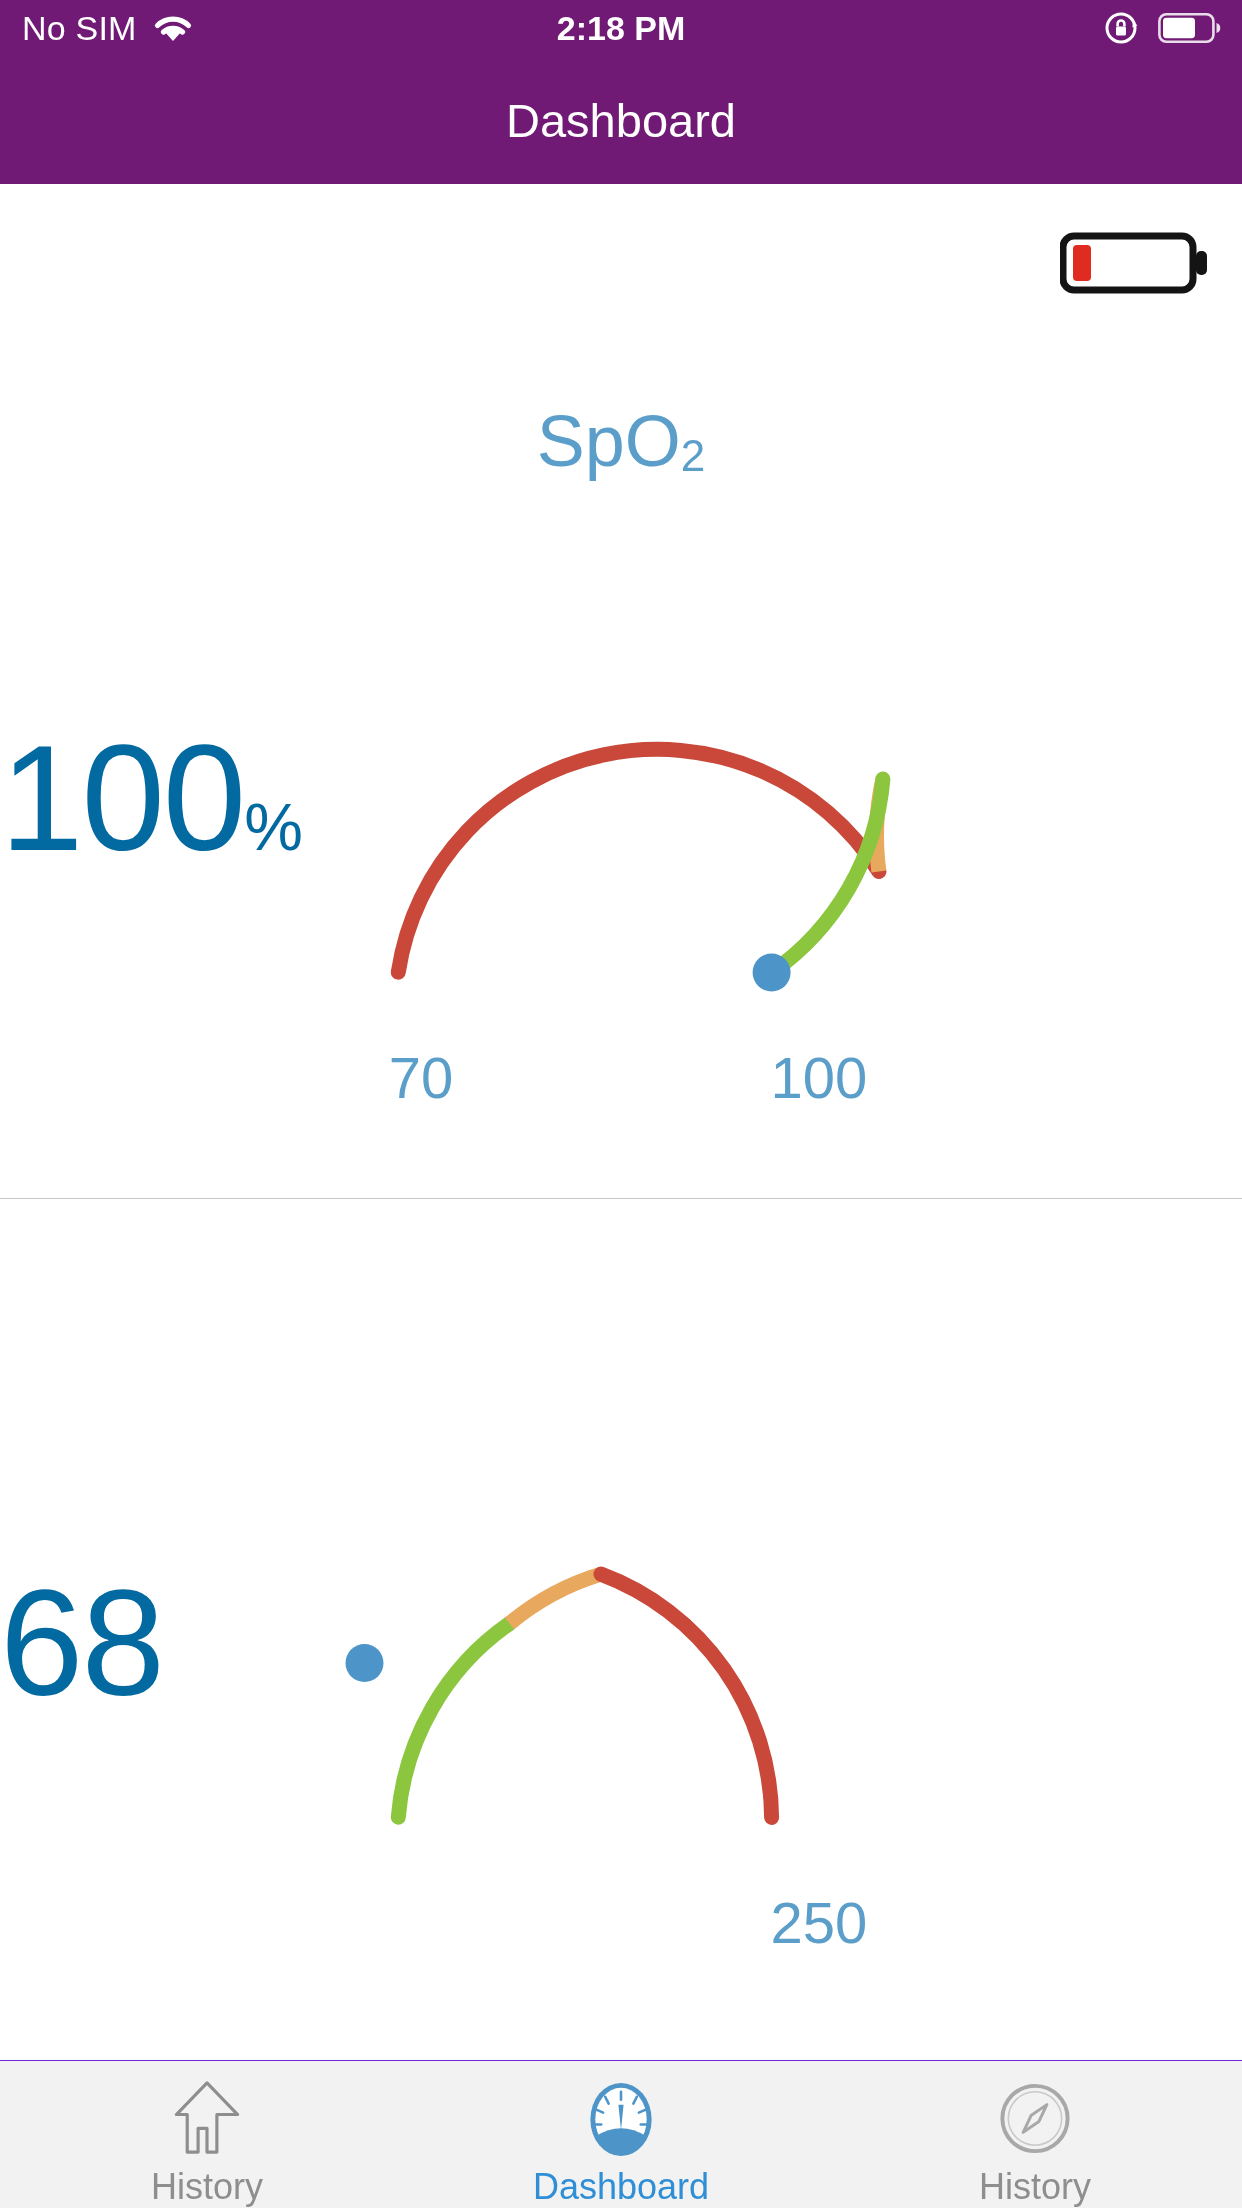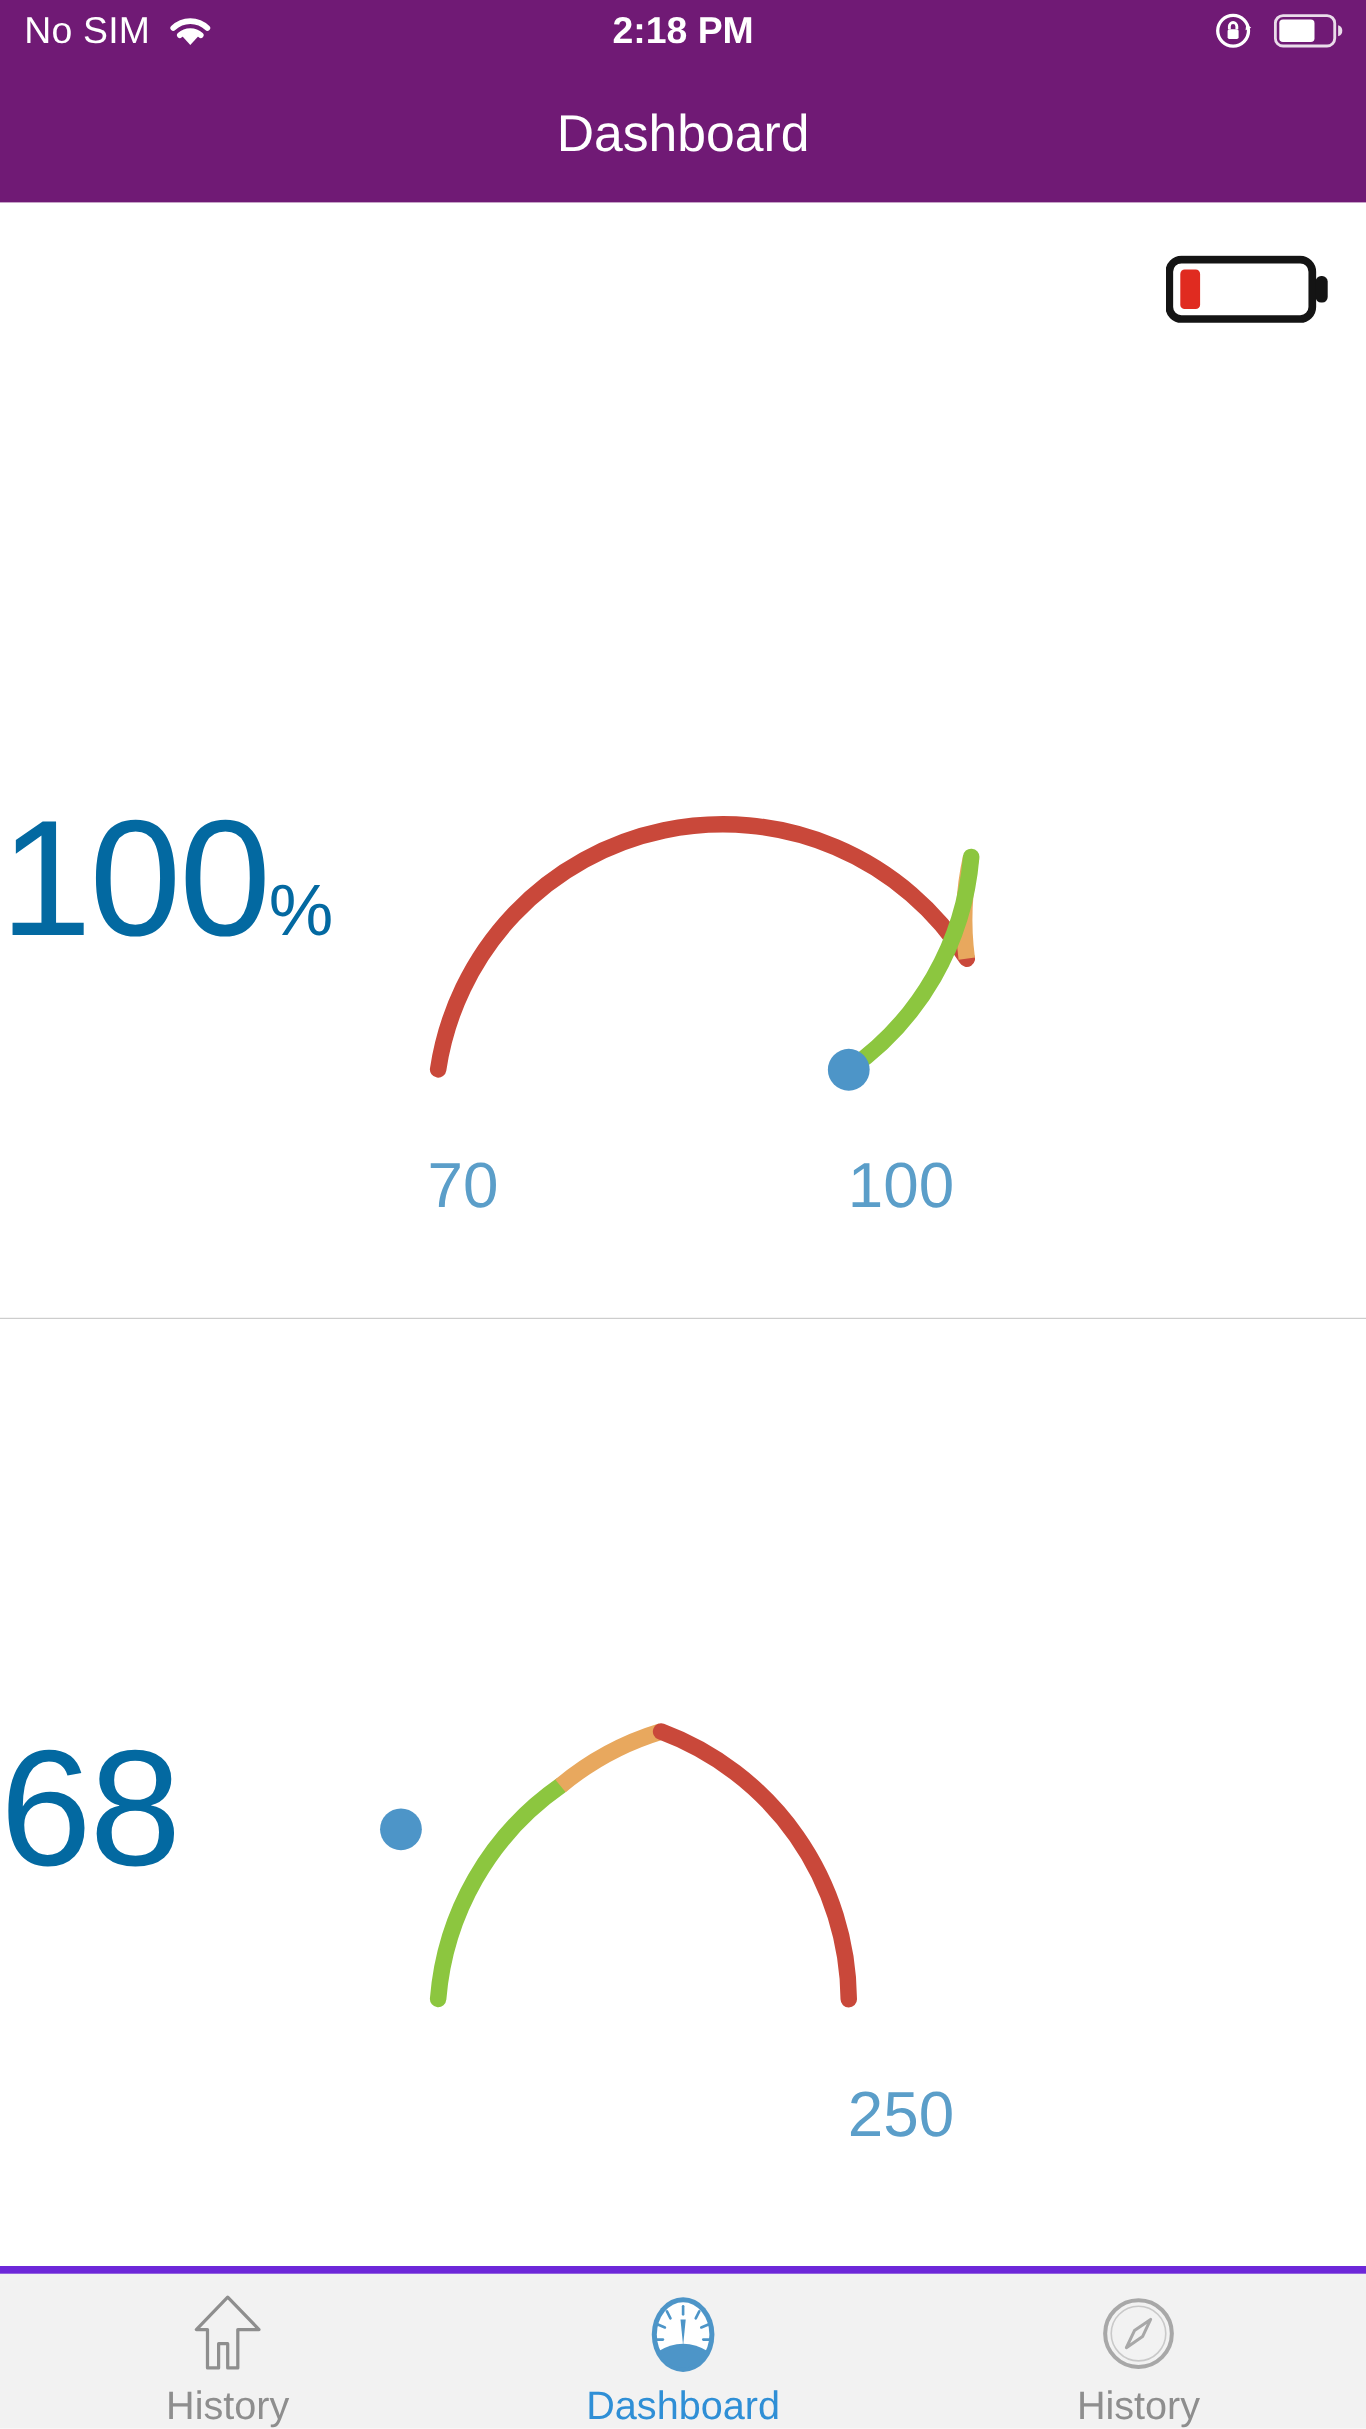--- a/index.html
+++ b/index.html
@@ -78,21 +78,21 @@
 
   .gauge-min, .gauge-max {
     position:absolute; color:#5b9ec9; font-size:58px; text-align:center;
     width:220px;
   }
 
   
   .tabbar {
     position:absolute; left:0; bottom:0; width:1242px; height:148px;
     background:#f2f2f2;
-    border-top:7px solid #6d28d9;
+    border-top:1px solid #6d28d9;
     display:flex;
   }
   .tab {
     flex:1 1 0; display:flex; flex-direction:column;
     align-items:center; justify-content:flex-start;
     padding-top:14px; gap:6px;
   }
   .tab-icon { width:86px; height:86px; display:block; }
   .tab-label { font-size:36px; color:#8e8e8e; }
   .tab.active .tab-label { color:#2f8fd6; }
@@ -136,20 +136,23 @@
   </div>
 
   <svg class="device-battery" viewBox="0 0 150 62">
     <rect x="3" y="4" width="130" height="54" rx="11" ry="11" fill="#ffffff" stroke="#141414" stroke-width="7"></rect>
     <rect x="13" y="13" width="18" height="36" rx="4" fill="#e02b20"></rect>
     <rect x="136" y="19" width="11" height="24" rx="5" fill="#141414"></rect>
   </svg>
 
   <div class="panel panel-1">
 
+    <div class="gauge-title" style="top:216px;">
+      <span>SpO</span><span class="sub">2</span>
+    </div>
 
     <div class="gauge-wrap" style="left:321px; top:342px; width:600px; height:520px;">
       <svg class="gauge-svg" width="600" height="520" viewBox="0 0 600 520">
 
         <path d="M 77.3 446.2 A 262 262 0 0 1 557.9 345.5" fill="none" stroke="#c9483a" stroke-width="15" stroke-linecap="round"></path>
 
         <path d="M 557.9 345.5 A 262 262 0 0 1 561.9 253.0" fill="none" stroke="#e8a85e" stroke-width="15" stroke-linecap="butt"></path>
 
         <path d="M 561.9 253.0 A 262 262 0 0 1 450.6 446.5" fill="none" stroke="#8cc63f" stroke-width="15" stroke-linecap="round"></path>
 

